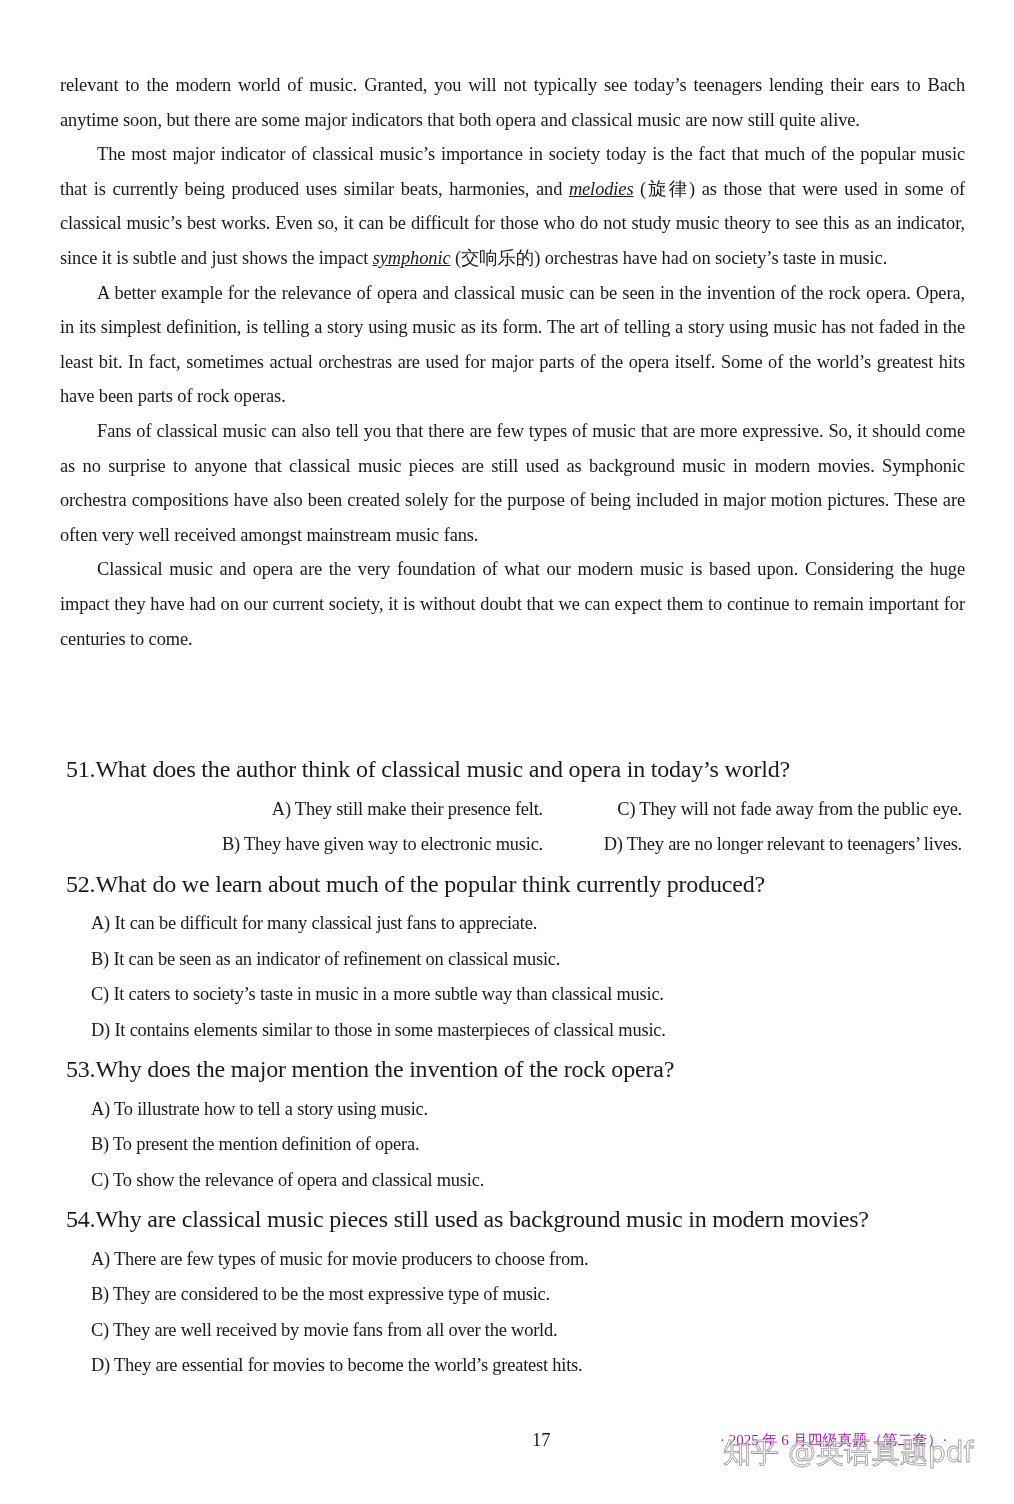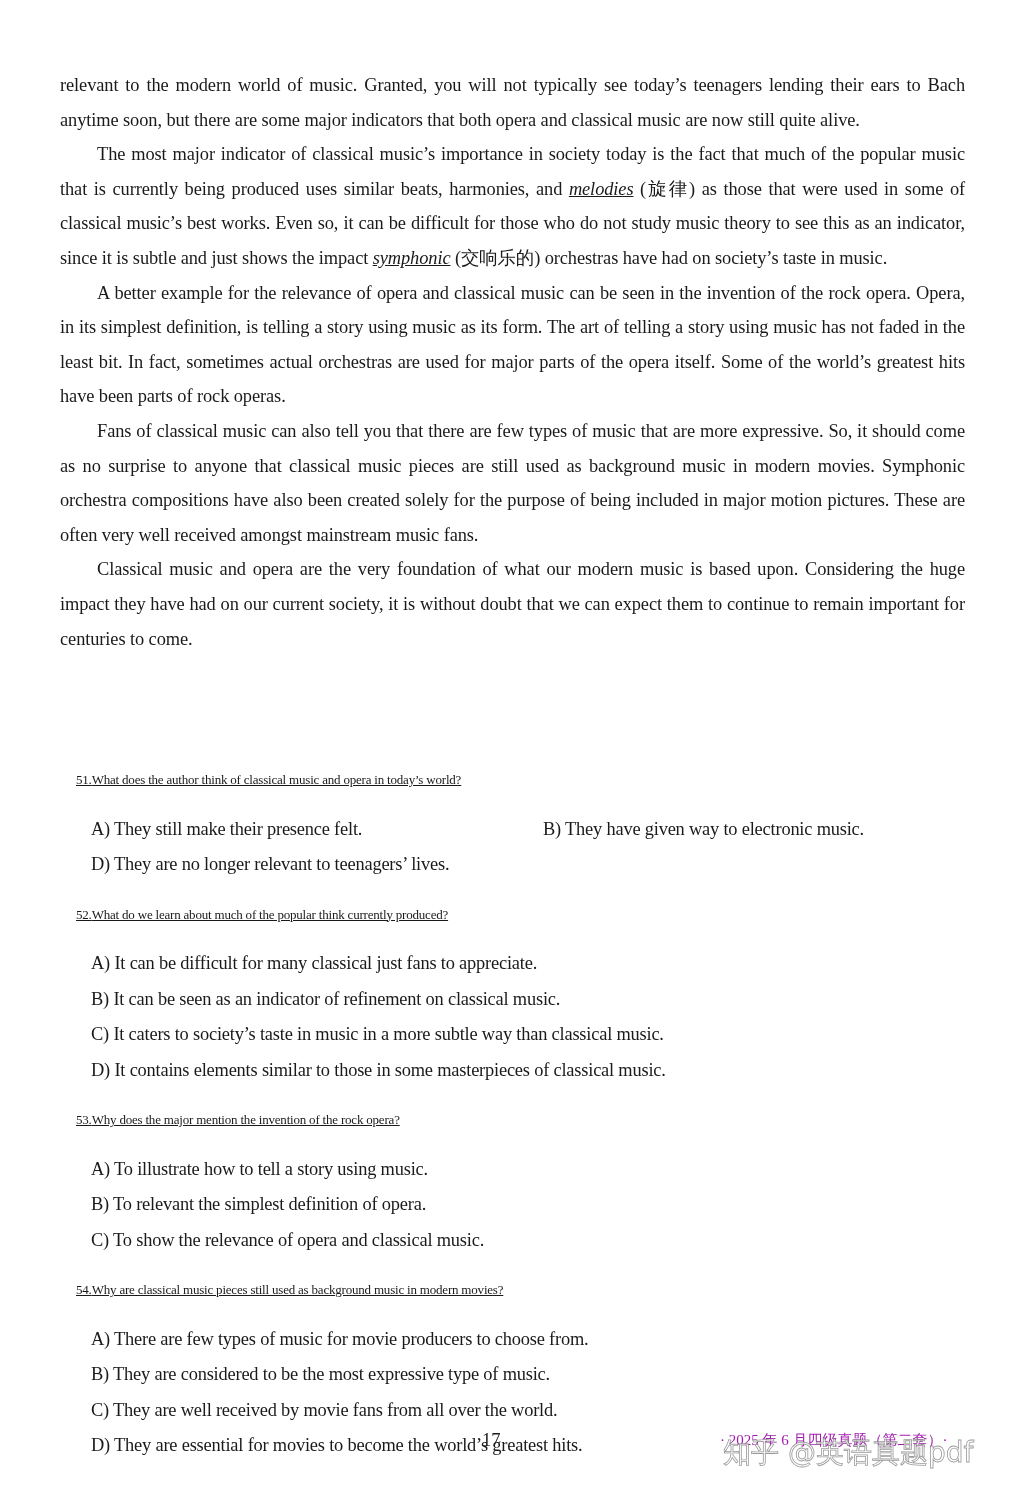--- a/index.html
+++ b/index.html
@@ -9,25 +9,25 @@
     color: #1a1a1a;
   }
   .page { position: absolute; left: 0; top: 0; width: 1006px; height: 1504px; }
   .passage { position: absolute; left: 60px; top: 68px; width: 905px; }
   .para {
     font-size: 18.4px; line-height: 34.6px; margin: 0; text-align: justify;
     text-align-last: left; letter-spacing: -0.1px;
   }
   .para.indent { text-indent: 37px; }
   .questions { position: absolute; left: 62px; top: 748px; width: 900px; }
-  .q-stem { font-size: 13px; line-height: 35.5px; margin: 14px; letter-spacing: -0.2px; text-decoration: underline; }
+  .q-stem { font-size: 24px; line-height: 35.5px; margin: 4px; letter-spacing: -0.2px; }
   .opts { margin: 0; padding-left: 29px; }
   .opt { font-size: 18.4px; line-height: 35.5px; margin: 0; letter-spacing: -0.2px; }
-  .opt-grid { display: grid; grid-template-columns: 452px 1fr; padding-left: 29px; }
-  .footer-page { position: absolute; left: 482px; top: 1430px; font-size: 18.5px; }
+  .opt-grid { display: grid; grid-template-columns: 452px 1fr; padding-left: 29px; text-align: right; }
+  .footer-page { position: absolute; left: 532px; top: 1430px; font-size: 18.5px; }
   .footer-title { position: absolute; left: 720px; top: 1431px; font-size: 15px; color: #a21caf; letter-spacing: 0px; }
   .watermark {
     position: absolute; left: 723px; top: 1434px; font-size: 28px;
     font-family: "DejaVu Sans", "Liberation Sans", sans-serif;
     color: rgba(255,255,255,0.85);
     -webkit-text-stroke: 0.8px rgba(120,120,120,0.75);
     letter-spacing: 0px; white-space: nowrap;
   }
   em { font-style: italic; text-decoration: underline; }
 </style>
@@ -42,38 +42,39 @@
       <p class="para indent"><span>A better example for the relevance of opera and classical music can be seen in the invention of the rock opera. Opera, in its simplest definition, is telling a story using music as its form. The art of telling a story using music has not faded in the least bit. In fact, sometimes actual orchestras are used for major parts of the opera itself. Some of the world’s greatest hits have been parts of rock operas.</span></p>
       <p class="para indent"><span>Fans of classical music can also tell you that there are few types of music that are more expressive. So, it should come as no surprise to anyone that classical music pieces are still used as background music in modern movies. Symphonic orchestra compositions have also been created solely for the purpose of being included in major motion pictures. These are often very well received amongst mainstream music fans.</span></p>
       <p class="para indent"><span>Classical music and opera are the very foundation of what our modern music is based upon. Considering the huge impact they have had on our current society, it is without doubt that we can expect them to continue to remain important for centuries to come.</span></p>
     </div>
 
   <div class="questions" id="questions">
       <div>
         <p class="q-stem"><span>51.</span><span>What does the author think of classical music and opera in today’s world?</span></p>
         <div class="opt-grid">
           <p class="opt">A) They still make their presence felt.</p>
+          <p class="opt">C) They will not fade away from the public eye.</p>
           <p class="opt">B) They have given way to electronic music.</p>
           <p class="opt">D) They are no longer relevant to teenagers’ lives.</p>
         </div>
       </div>
       <div>
         <p class="q-stem"><span>52.</span><span>What do we learn about much of the popular think currently produced?</span></p>
         <div class="opts">
           <p class="opt">A) It can be difficult for many classical just fans to appreciate.</p>
           <p class="opt">B) It can be seen as an indicator of refinement on classical music.</p>
           <p class="opt">C) It caters to society’s taste in music in a more subtle way than classical music.</p>
           <p class="opt">D) It contains elements similar to those in some masterpieces of classical music.</p>
         </div>
       </div>
       <div>
         <p class="q-stem"><span>53.</span><span>Why does the major mention the invention of the rock opera?</span></p>
         <div class="opts">
           <p class="opt">A) To illustrate how to tell a story using music.</p>
-          <p class="opt">B) To relevant the simplest definition of opera.</p>
+          <p class="opt">B) To present the mention definition of opera.</p>
           <p class="opt">C) To show the relevance of opera and classical music.</p>
         </div>
       </div>
       <div>
         <p class="q-stem"><span>54.</span><span>Why are classical music pieces still used as background music in modern movies?</span></p>
         <div class="opts">
           <p class="opt">A) There are few types of music for movie producers to choose from.</p>
           <p class="opt">B) They are considered to be the most expressive type of music.</p>
           <p class="opt">C) They are well received by movie fans from all over the world.</p>
           <p class="opt">D) They are essential for movies to become the world’s greatest hits.</p>

